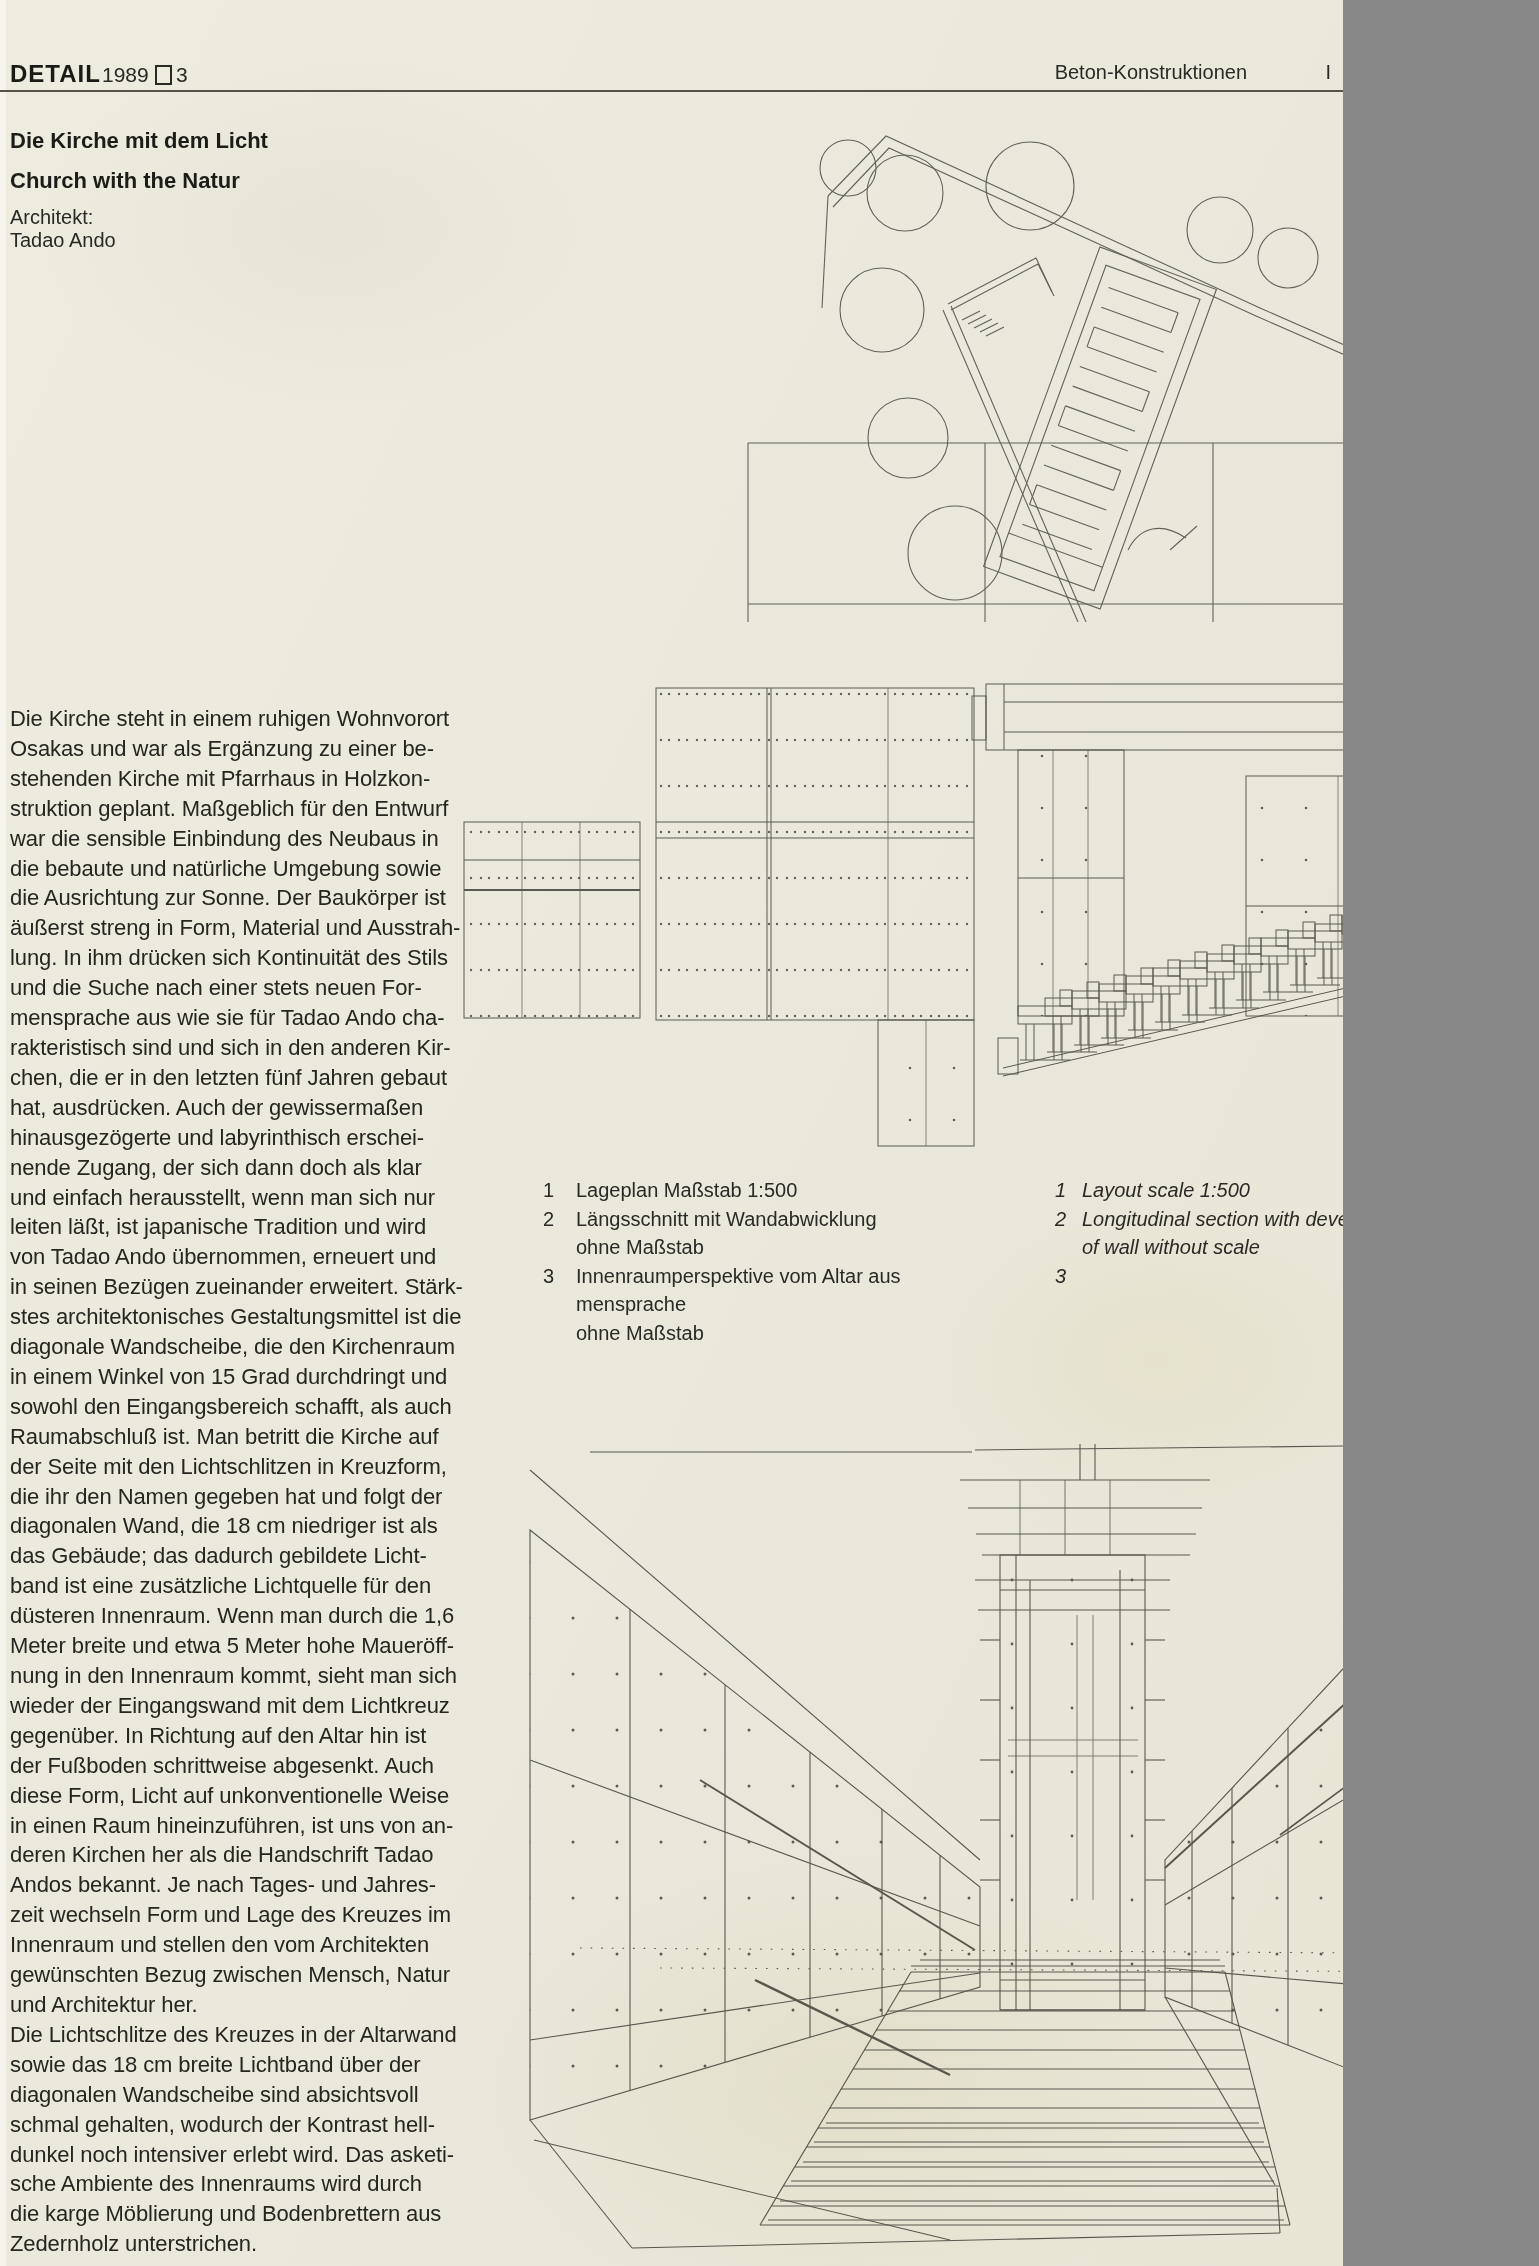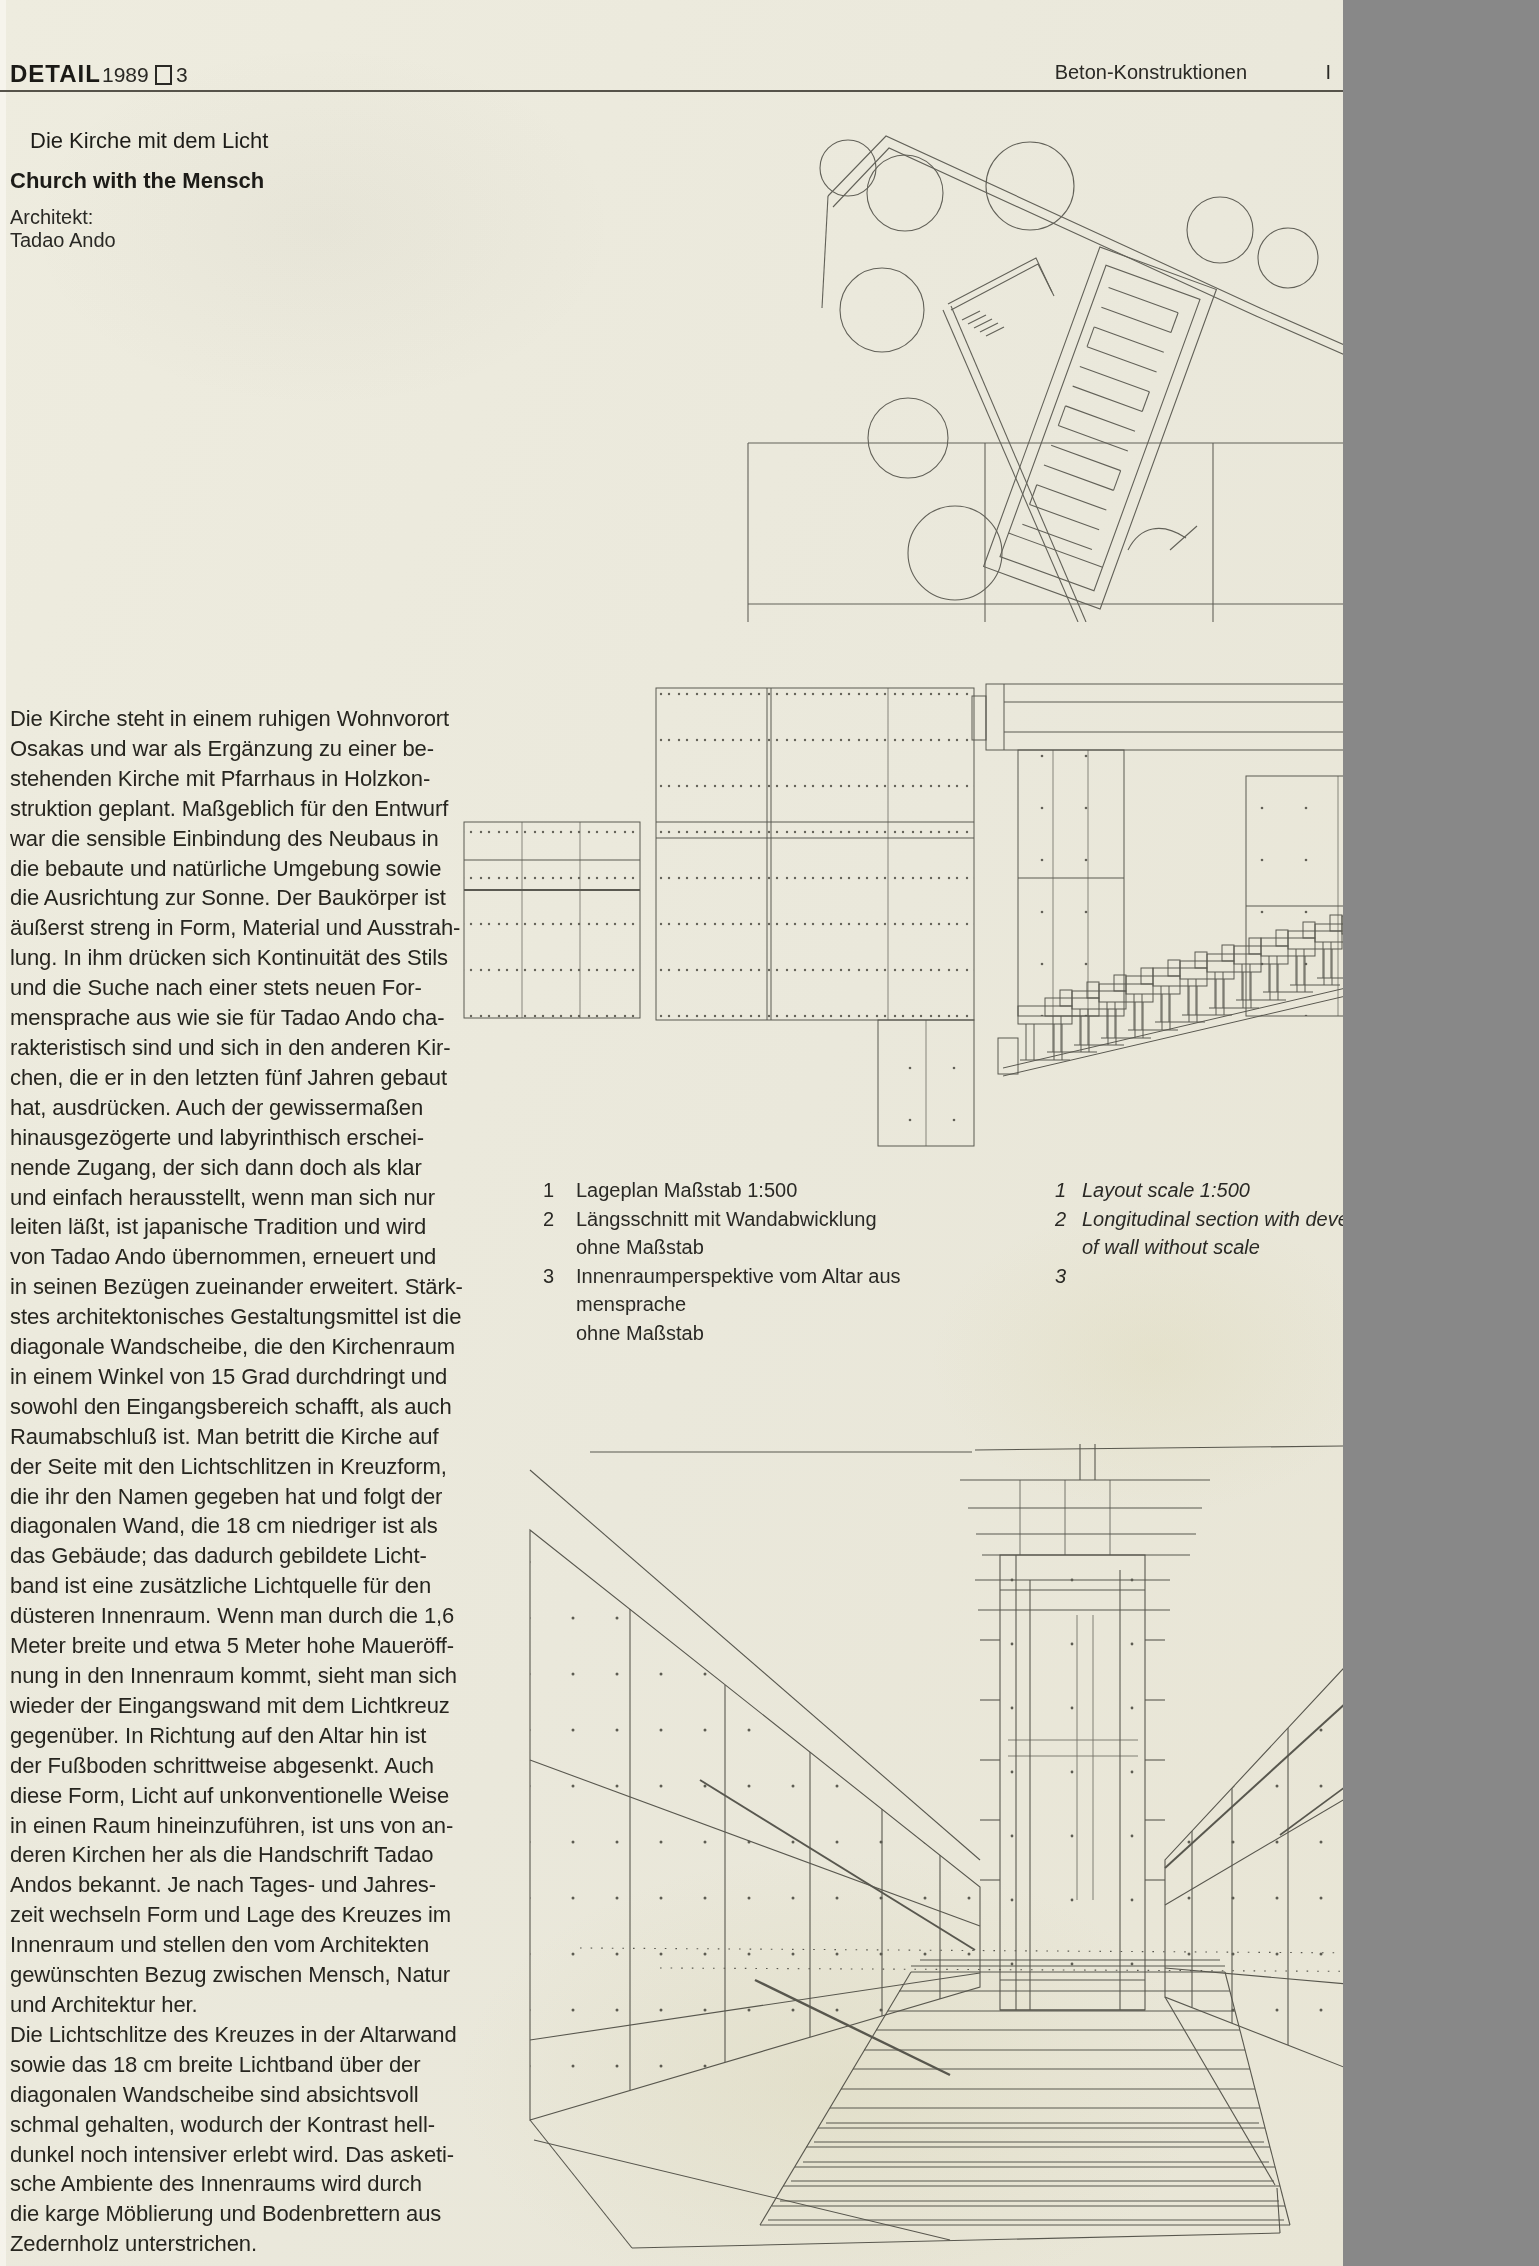--- a/index.html
+++ b/index.html
@@ -31,21 +31,21 @@
   .hdr-rule{position:absolute;left:0;top:90px;width:1539px;height:2px;background:#56534a;}
   
   .badge{
     position:absolute;left:1462px;top:106px;width:68px;height:66px;
     background:#75736a;border:4px solid #3f3e37;box-sizing:border-box;
     display:flex;align-items:center;justify-content:center;
   }
   .badge span{font-size:52px;font-weight:800;color:#eae7d5;text-shadow:0 0 1px #3f3e37;line-height:1;}
   .regmark{position:absolute;left:1478px;top:193px;}
   
-  .title-de{position:absolute;left:10px;top:128px;font-size:22px;font-weight:400;color:#1d1c18;margin-left:20px;}
+  .title-de{position:absolute;left:10px;top:128px;font-size:22px;font-weight:700;color:#1d1c18;}
   .title-en{position:absolute;left:10px;top:168px;font-size:22px;font-weight:700;color:#1d1c18;}
   .arch-label{position:absolute;left:10px;top:206px;font-size:20px;color:#2a2925;}
   .arch-name{position:absolute;left:10px;top:229px;font-size:20px;color:#2a2925;}
   
   .body-text{
     position:absolute;left:10px;top:704px;width:524px;
     font-size:22px;line-height:29.9px;letter-spacing:-0.1px;color:#26251f;
     white-space:pre-line;
   }
   
@@ -80,21 +80,21 @@
     </div>
   <svg class="regmark" width="44" height="48" viewBox="0 0 44 48">
     <g stroke="#3f3e37" stroke-width="2" fill="none">
       <ellipse cx="22" cy="24" rx="17" ry="19"></ellipse>
       <line x1="1" y1="24" x2="43" y2="24"></line>
       <line x1="22" y1="2" x2="22" y2="46"></line>
     </g>
   </svg>
 
   <div class="title-de">Die Kirche mit dem Licht</div>
-  <div class="title-en">Church with the Mensch</div>
+  <div class="title-en">Church with the Natur</div>
   <div class="arch-label">Architekt:</div>
   <div class="arch-name">Tadao Ando</div>
 
   <div class="body-text">Die Kirche steht in einem ruhigen Wohnvorort
 Osakas und war als Ergänzung zu einer be-
 stehenden Kirche  mit Pfarrhaus in Holzkon-
 struktion geplant. Maßgeblich für den Entwurf
 war die sensible Einbindung des Neubaus in
 die bebaute und natürliche Umgebung sowie
 die Ausrichtung zur Sonne. Der Baukörper ist

